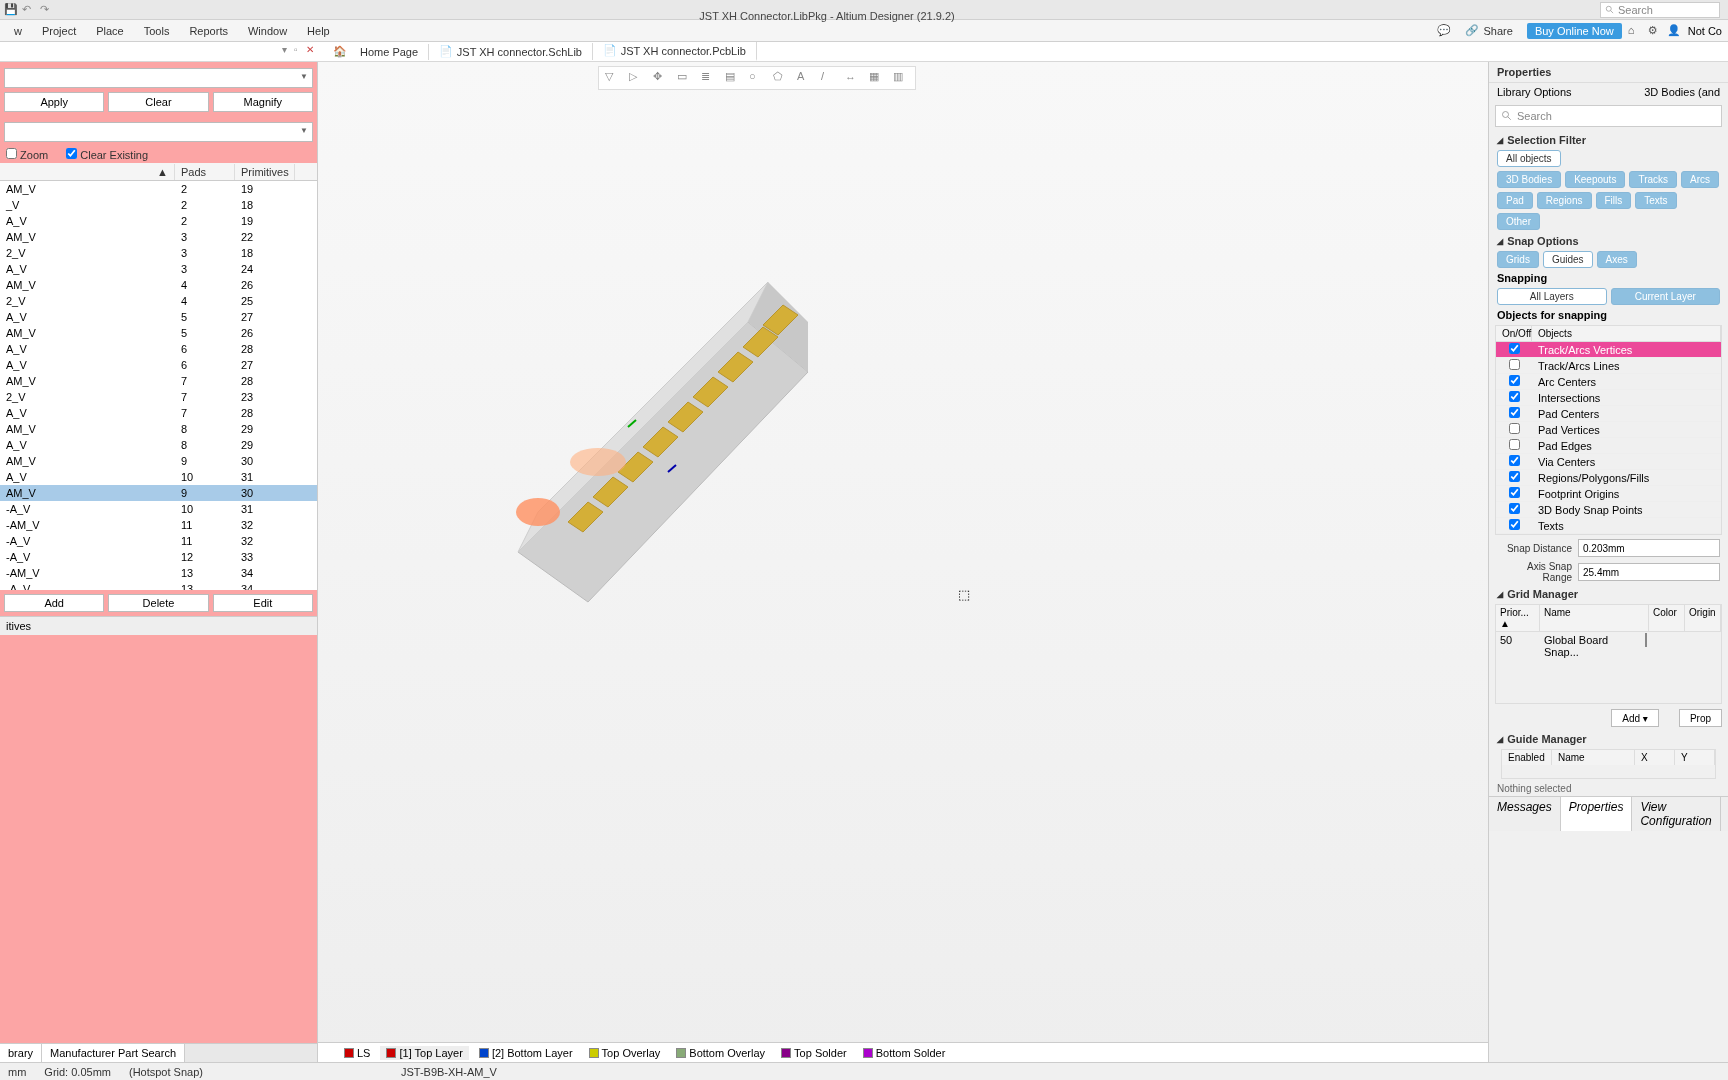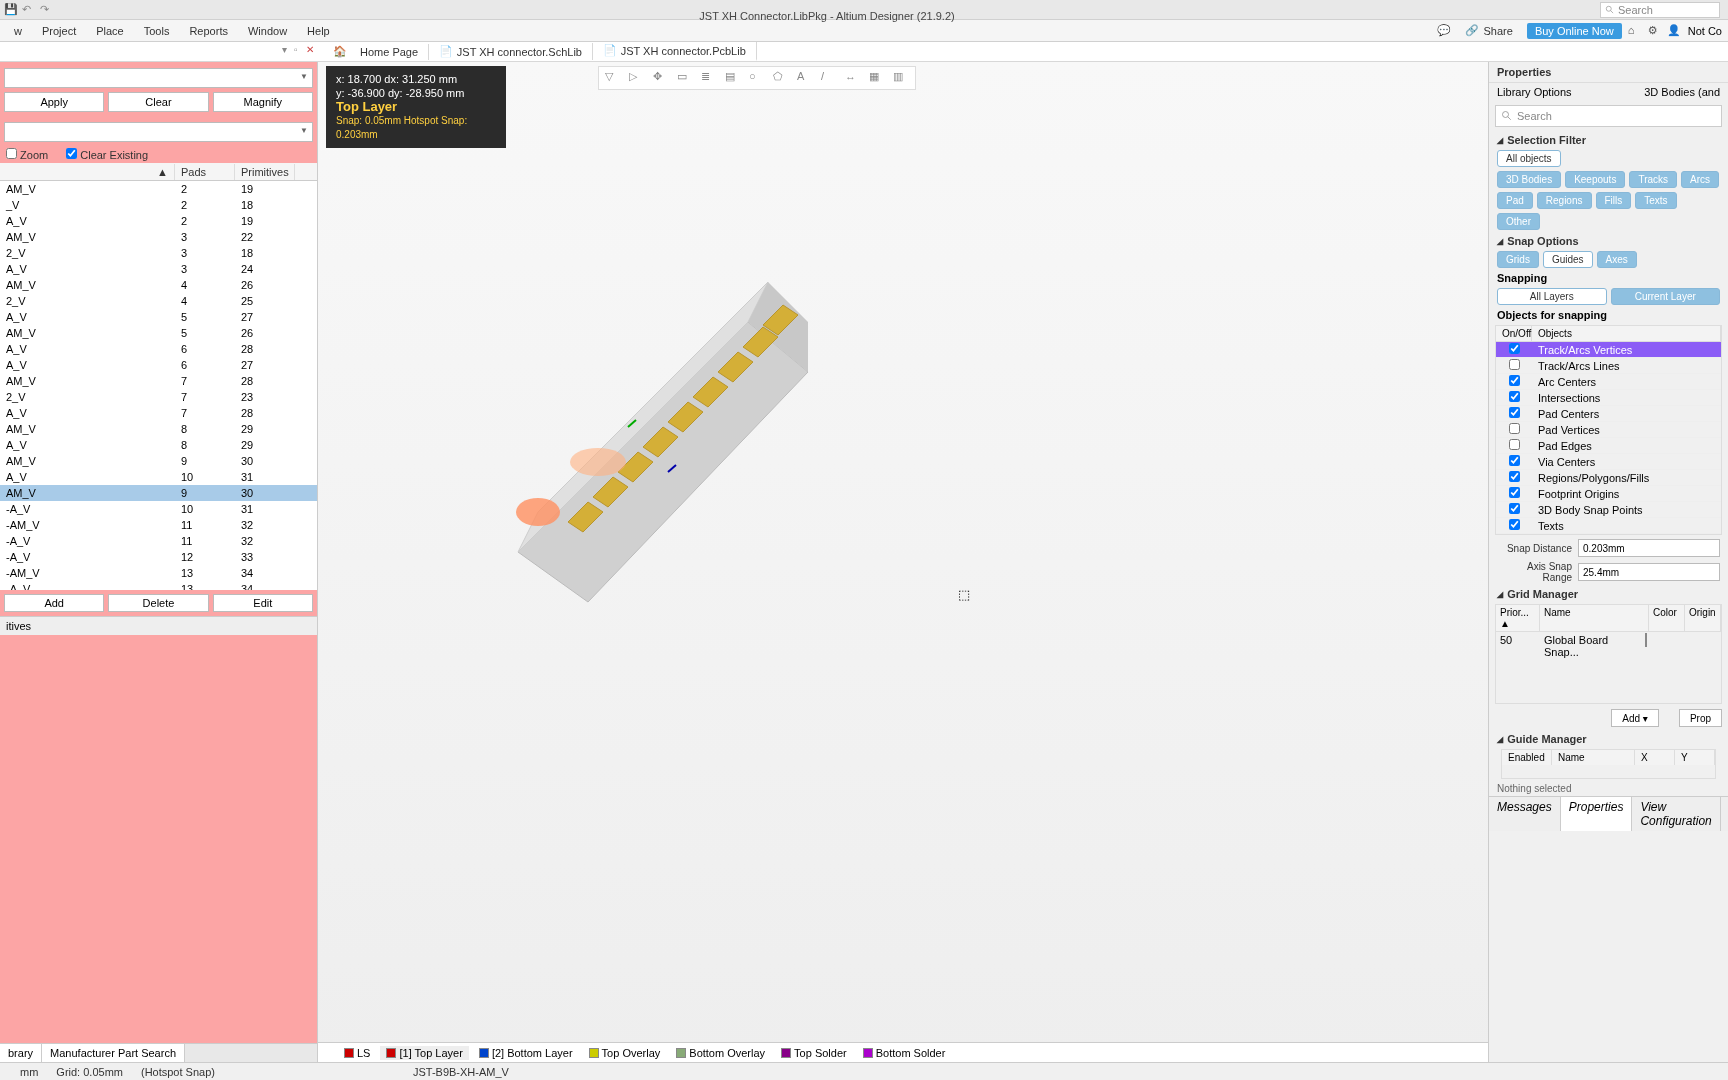--- a/index.html
+++ b/index.html
@@ -81,21 +81,21 @@
 .rp-search { margin: 4px 6px; height: 22px; border: 1px solid #ccc; background: #fff; display: flex; align-items: center; padding: 0 5px; gap: 4px; }
 .rp-section { padding: 3px 8px 2px 8px; font-weight: 600; color: #333; display: flex; align-items: center; gap: 4px; }
 .rp-section::before { content: "◢"; font-size: 8px; transform: rotate(0deg); }
 .pill-row { display: flex; flex-wrap: wrap; gap: 4px; padding: 2px 8px; }
 .pill { padding: 2px 8px; border: 1px solid #88b8d8; border-radius: 3px; background: #fff; color: #333; font-size: 10px; }
 .pill.on { background: #8ec0e0; color: #fff; }
 .snap-table { margin: 2px 6px; border: 1px solid #ddd; }
 .snap-table .st-head { display: flex; background: #f3f3f3; border-bottom: 1px solid #ddd; }
 .snap-table .st-head div { padding: 2px 6px; border-right: 1px solid #ddd; font-size: 10px; }
 .snap-table .st-row { display: flex; align-items: center; border-bottom: 1px solid #eee; height: 16px; }
-.snap-table .st-row.sel { background: #8b5cf6; color: #fff; }
+.snap-table .st-row.sel { background: #ec4899; color: #fff; }
 .st-chk { width: 36px; text-align: center; }
 .st-obj { flex: 1; padding-left: 6px; }
 .field-row { display: flex; align-items: center; padding: 2px 8px; gap: 6px; }
 .field-row label { width: 100px; text-align: right; color: #333; font-size: 10px; }
 .field-row input { flex: 1; height: 18px; border: 1px solid #bbb; padding: 0 4px; font-size: 10px; }
 .grid-mgr { margin: 2px 6px; border: 1px solid #ddd; height: 100px; }
 .grid-mgr .gm-head { display: flex; background: #f3f3f3; border-bottom: 1px solid #ddd; }
 .grid-mgr .gm-head div { padding: 2px 4px; border-right: 1px solid #ddd; font-size: 10px; }
 .gm-row { display: flex; padding: 2px 4px; font-size: 10px; }
 .add-btn-row { display: flex; justify-content: flex-end; padding: 3px 6px; gap: 20px; }
@@ -104,21 +104,21 @@
 .guide-tbl .gh { display: flex; background: #f3f3f3; }
 .guide-tbl .gh div { padding: 2px 6px; border-right: 1px solid #ddd; font-size: 10px; }
 .noth { padding: 2px 8px; color: #666; font-size: 10px; }
 
 
 .right-bottom-tabs { display: flex; border-top: 1px solid #ccc; background: #eee; }
 .right-bottom-tabs .rbt { padding: 3px 8px; border-right: 1px solid #ccc; font-size: 12px; font-style: italic; }
 .right-bottom-tabs .rbt.active { background: #fff; }
 
 
-.statusbar { position: absolute; bottom: 0; left: 0; right: 0; height: 18px; background: #f0f0f0; border-top: 1px solid #ccc; display: flex; align-items: center; padding: 0 20px; font-size: 10px; color: #333; }
+.statusbar { position: absolute; bottom: 0; left: 0; right: 0; height: 18px; background: #f0f0f0; border-top: 1px solid #ccc; display: flex; align-items: center; padding: 0 8px; font-size: 10px; color: #333; }
 .statusbar .ss { margin-right: 18px; }
 
 input[type=checkbox] { width: 11px; height: 11px; }
 </style>
 </head>
 <body>
 
 <div class="titlebar">
   <div class="tb-icons">
     <span class="tb-icon">💾</span>
@@ -351,26 +351,20 @@
         <span class="tt">≣</span>
         <span class="tt">▤</span>
         <span class="tt">○</span>
         <span class="tt">⬠</span>
         <span class="tt">A</span>
         <span class="tt">/</span>
         <span class="tt">↔</span>
         <span class="tt">▦</span>
         <span class="tt">▥</span>
       </div>
-      <div class="headup">
-        <div class="l1">x: 18.700    dx: 31.250 mm</div>
-        <div class="l1">y: -36.900   dy: -28.950 mm</div>
-        <div class="layer">Top Layer</div>
-        <div class="snap">Snap: 0.05mm Hotspot Snap: 0.203mm</div>
-      </div>
 
       <svg class="conn3d" viewBox="0 0 400 400">
         <g transform="translate(0,0)">
           <polygon points="100,340 330,110 390,160 170,390" fill="#d0d0d0" stroke="#bbb"></polygon>
           <polygon points="100,340 330,110 350,70 120,300" fill="#e0e0e0" stroke="#ccc"></polygon>
           <polygon points="350,70 390,110 390,160 330,110" fill="#c8c8c8"></polygon>
 
           <g fill="#d4af37" stroke="#b8952e">
             <polygon points="150,310 170,290 185,300 165,320"></polygon>
             <polygon points="175,285 195,265 210,275 190,295"></polygon>

